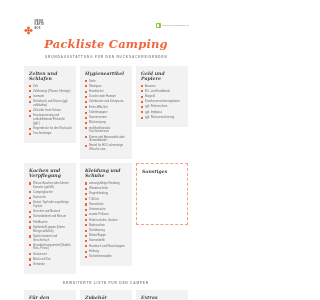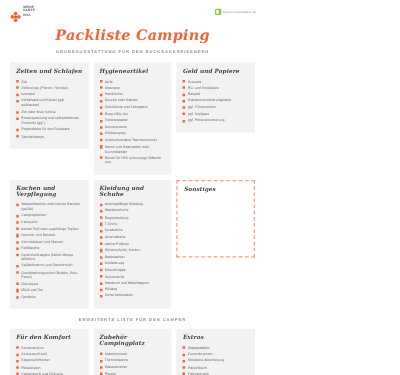--- a/index.html
+++ b/index.html
@@ -3,21 +3,21 @@
 <meta charset="utf-8">
 <style>
   * { box-sizing: border-box; margin: 0; padding: 0; }
   body {
     width: 212px; height: 300px;
     background: #ffffff;
     font-family: "Liberation Sans", sans-serif;
     overflow: hidden;
     position: relative;
   }
-  .page { width: 212px; height: 300px; padding: 0; position: relative; }
+  .page { width: 212px; height: 300px; padding: 16px; position: relative; }
 
   
   .topbar {
     display: flex; align-items: flex-start; justify-content: space-between;
     padding: 5px 7px 0 8px;
     height: 18px;
   }
   .logo { display: flex; align-items: center; gap: 1.5px; }
   .logo-mark { width: 9px; height: 9px; position: relative; flex: 0 0 auto; }
   .logo-words { display: flex; flex-direction: column; gap: 0.5px; }

